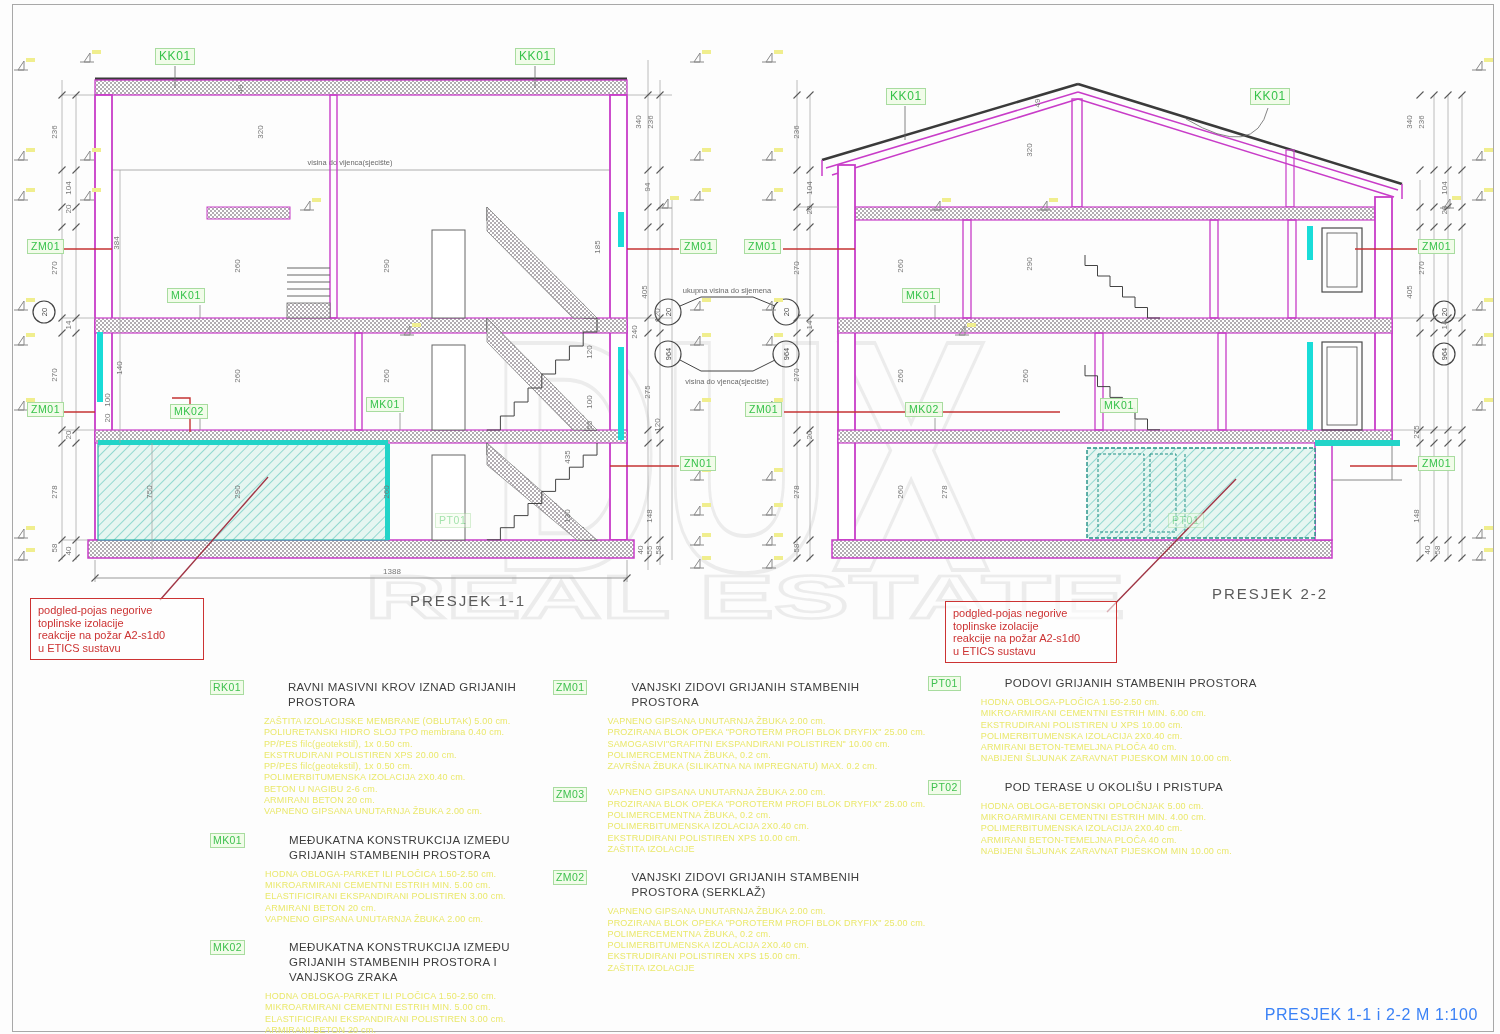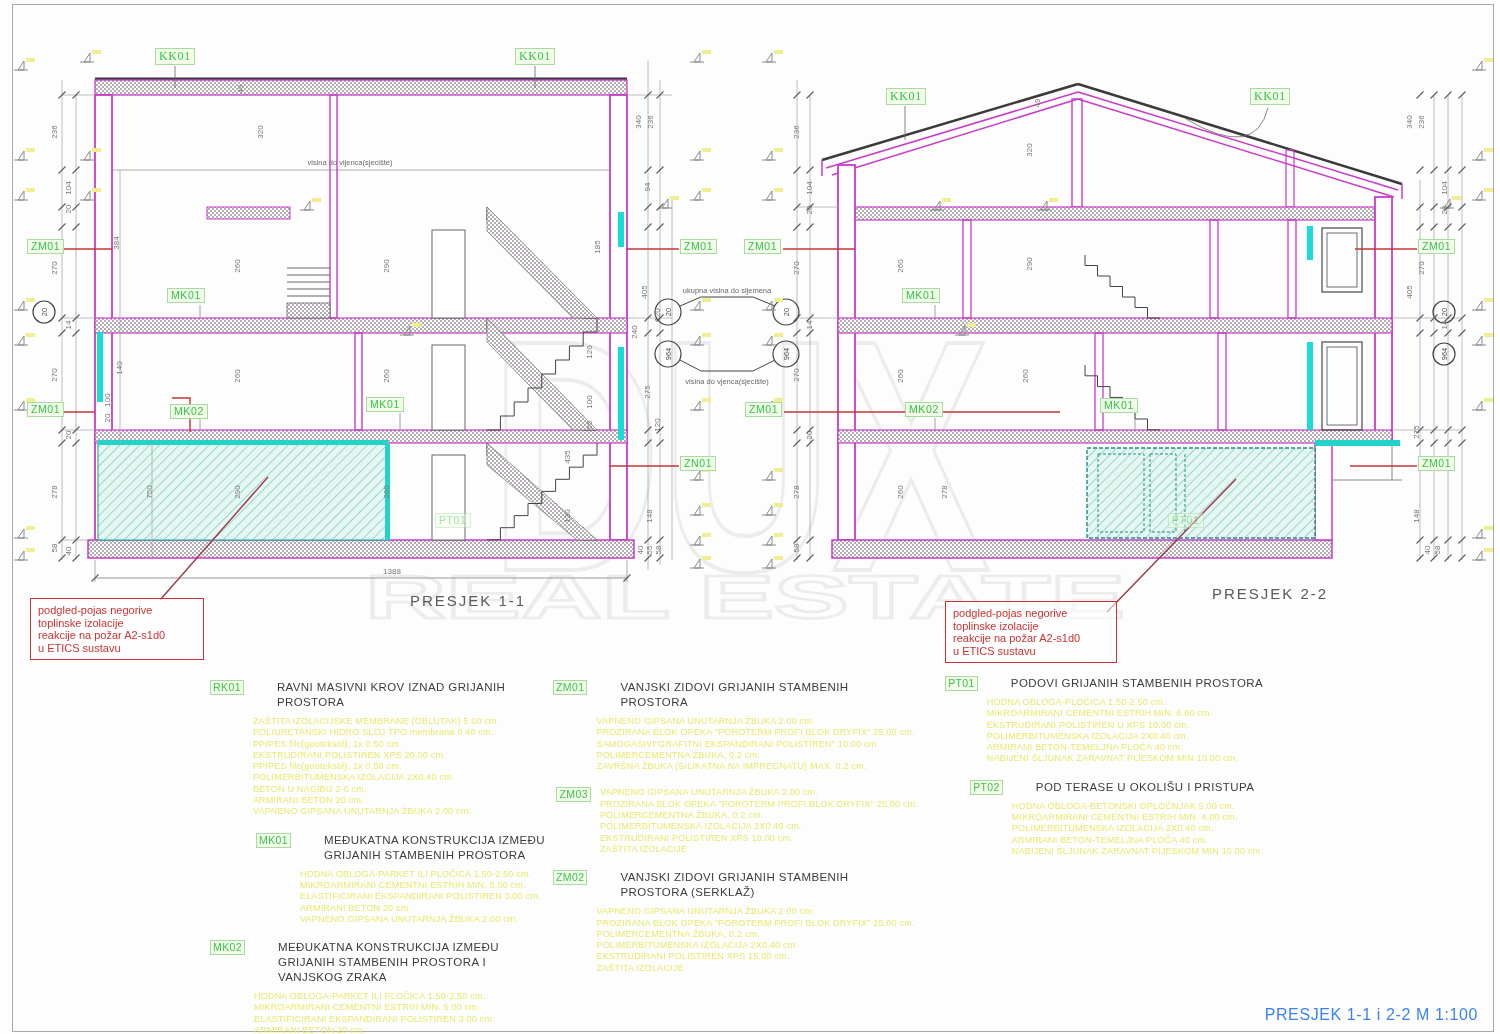--- a/index.html
+++ b/index.html
@@ -10,26 +10,26 @@
   .dimtxt{font-size:8px;fill:#787878;text-anchor:middle;}
   .sectitle{font-size:15px;fill:#5a5a5a;letter-spacing:2px;text-anchor:middle;}
   .smallnote{font-size:7.5px;fill:#6a6a6a;text-anchor:middle;}
   .lvltxt{font-size:7.5px;fill:#4a4a4a;text-anchor:middle;}
   .flag{stroke:#8a8a8a;fill:none;stroke-width:1;}
   .ymark{fill:#f0ee8e;}
   .tick{stroke:#5a5a5a;stroke-width:1.1;}
   .wm{fill:none;stroke:#ececec;}
   .dlabel{position:absolute;font-size:10.5px;color:#36c24a;background:rgba(240,252,231,.92);
           border:1px solid #a8dc9f;padding:0 3px;line-height:13px;letter-spacing:.6px;}
-  .dlabel.big{font-size:12px;line-height:15px;font-family:Liberation Serif, serif;}
+  .dlabel.big{font-size:12px;line-height:15px;}
   .dlabel.faint{opacity:.45;}
   .note-box{position:absolute;border:1.5px solid #cc3333;color:#cc3333;font-size:11px;
             line-height:12.5px;padding:5px 7px;background:rgba(255,255,255,.6);}
   .legend-col{position:absolute;}
-  .legend-item{display:flex;gap:9px;margin-bottom:15px;align-items:flex-start;justify-content:flex-end;}
+  .legend-item{display:flex;gap:20px;margin-bottom:15px;align-items:flex-start;}
   .chip{flex:0 0 auto;font-size:10.5px;color:#3fc14f;background:rgba(240,252,231,.92);
         border:1px solid #a8dc9f;padding:0 2px;line-height:13px;letter-spacing:.4px;}
   .ltitle{font-size:11.5px;color:#3d3d3d;letter-spacing:.4px;margin-bottom:6px;
           white-space:pre-line;line-height:15px;margin-left:24px;}
   .layers div{font-size:9px;line-height:11.3px;color:#eae86c;letter-spacing:.2px;white-space:nowrap;}
   .sheet-title{position:absolute;right:22px;bottom:10px;font-size:16px;color:#3b82f6;letter-spacing:.6px;}
 </style>
 </head>
 <body>
 

